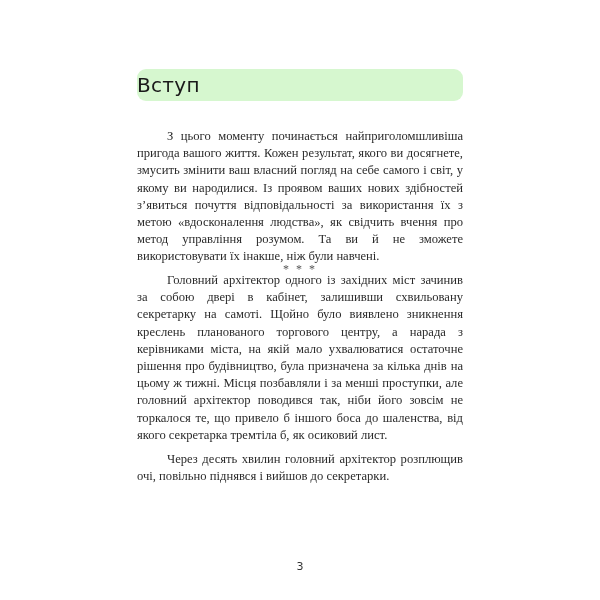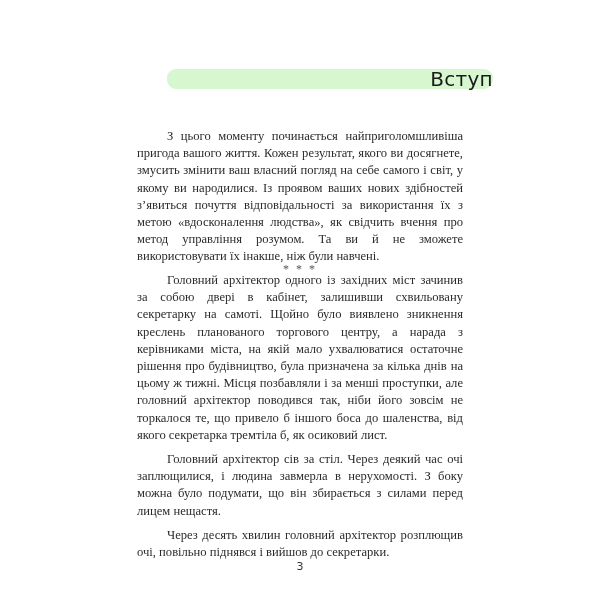--- a/index.html
+++ b/index.html
@@ -1,21 +1,21 @@
 <!DOCTYPE html>
 <html><head>
   <meta charset="utf-8">
   <style>
     html, body { margin: 0; padding: 0; background: #ffffff; }
     body { width: 600px; height: 600px; position: relative; overflow: hidden; }
     .page { position: absolute; left: 0; top: 0; width: 600px; height: 600px; background: #fff; }
     .heading-banner {
-      position: absolute; left: 137px; top: 69px; width: 326px; height: 20px;
+      position: absolute; left: 137px; top: 69px; width: 326px; height: 32px;
       background: #d6f7cf; border-radius: 9px;
-      display: flex; align-items: center; justify-content: flex-end; margin-left: 30px;
+      display: flex; align-items: center; justify-content: flex-start;
     }
     .heading-text {
       font-family: "DejaVu Sans", sans-serif; font-size: 20px; color: #1a1a1a;
       letter-spacing: 0.3px;
     }
     .body-text {
       position: absolute; left: 137px; width: 326px;
       font-family: "Liberation Serif", serif; font-size: 12.6px; line-height: 17.2px;
       color: #2b2b2b; text-align: justify;
     }
@@ -41,18 +41,17 @@
   </div>
 
   <div class="body-text p1">
     <p>З цього моменту починається найприголомшливіша пригода вашого життя. Кожен результат, якого ви досягнете, змусить змінити ваш власний погляд на себе самого і світ, у якому ви народилися. Із проявом ваших нових здібностей з’явиться почуття відповідальності за використання їх з метою «вдосконалення людства», як свідчить вчення про метод управління розумом. Та ви й не зможете використовувати їх інакше, ніж були навчені.</p>
   </div>
 
   <div class="sep">* * *</div>
 
   <div class="body-text p2">
     <p>Головний архітектор одного із західних міст зачинив за собою двері в кабінет, залишивши схвильовану секретарку на самоті. Щойно було виявлено зникнення креслень планованого торгового центру, а нарада з керівниками міста, на якій мало ухвалюватися остаточне рішення про будівництво, була призначена за кілька днів на цьому ж тижні. Місця позбавляли і за менші проступки, але головний архітектор поводився так, ніби його зовсім не торкалося те, що привело б іншого боса до шаленства, від якого секретарка тремтіла б, як осиковий лист.</p>
-    <p>Головний архітектор сів за стіл. Через деякий час очі заплющилися, і людина завмерла в нерухомості. З боку можна було подумати, що він збирається з силами перед лицем нещастя.</p>
     <p>Через десять хвилин головний архітектор розплющив очі, повільно піднявся і вийшов до секретарки.</p>
   </div>
 
   <div class="page-number">3</div>
 </div>
 
 </body></html>

